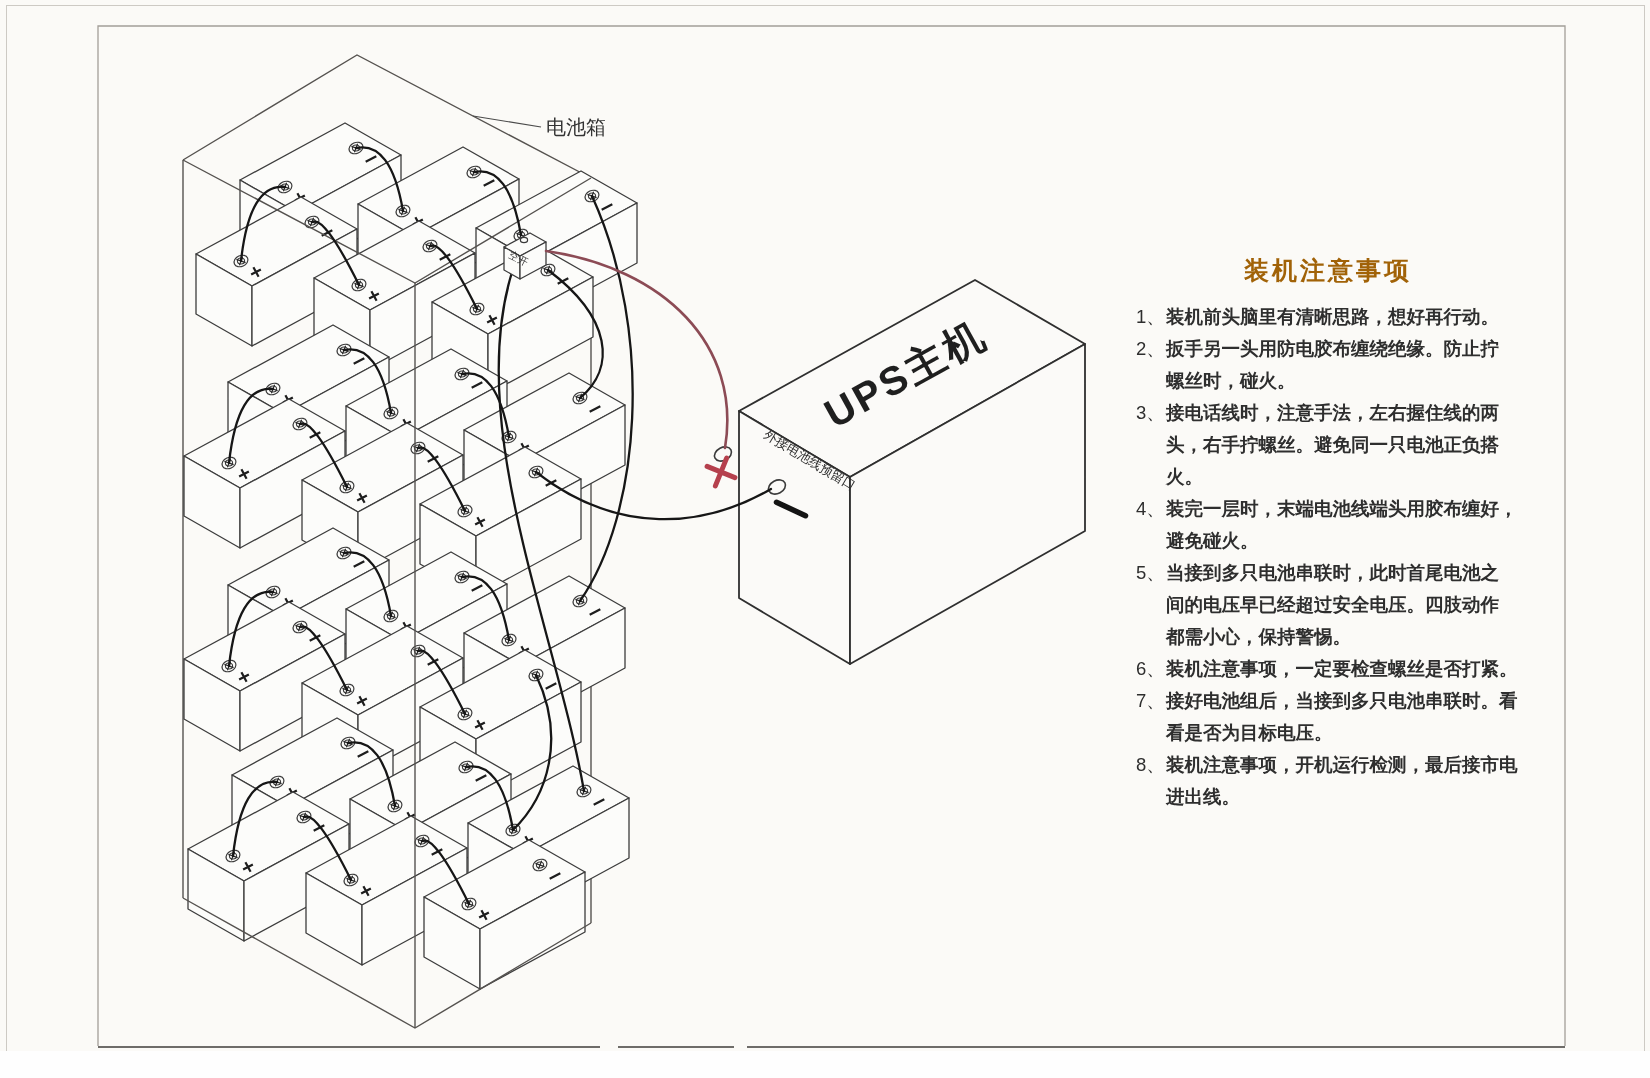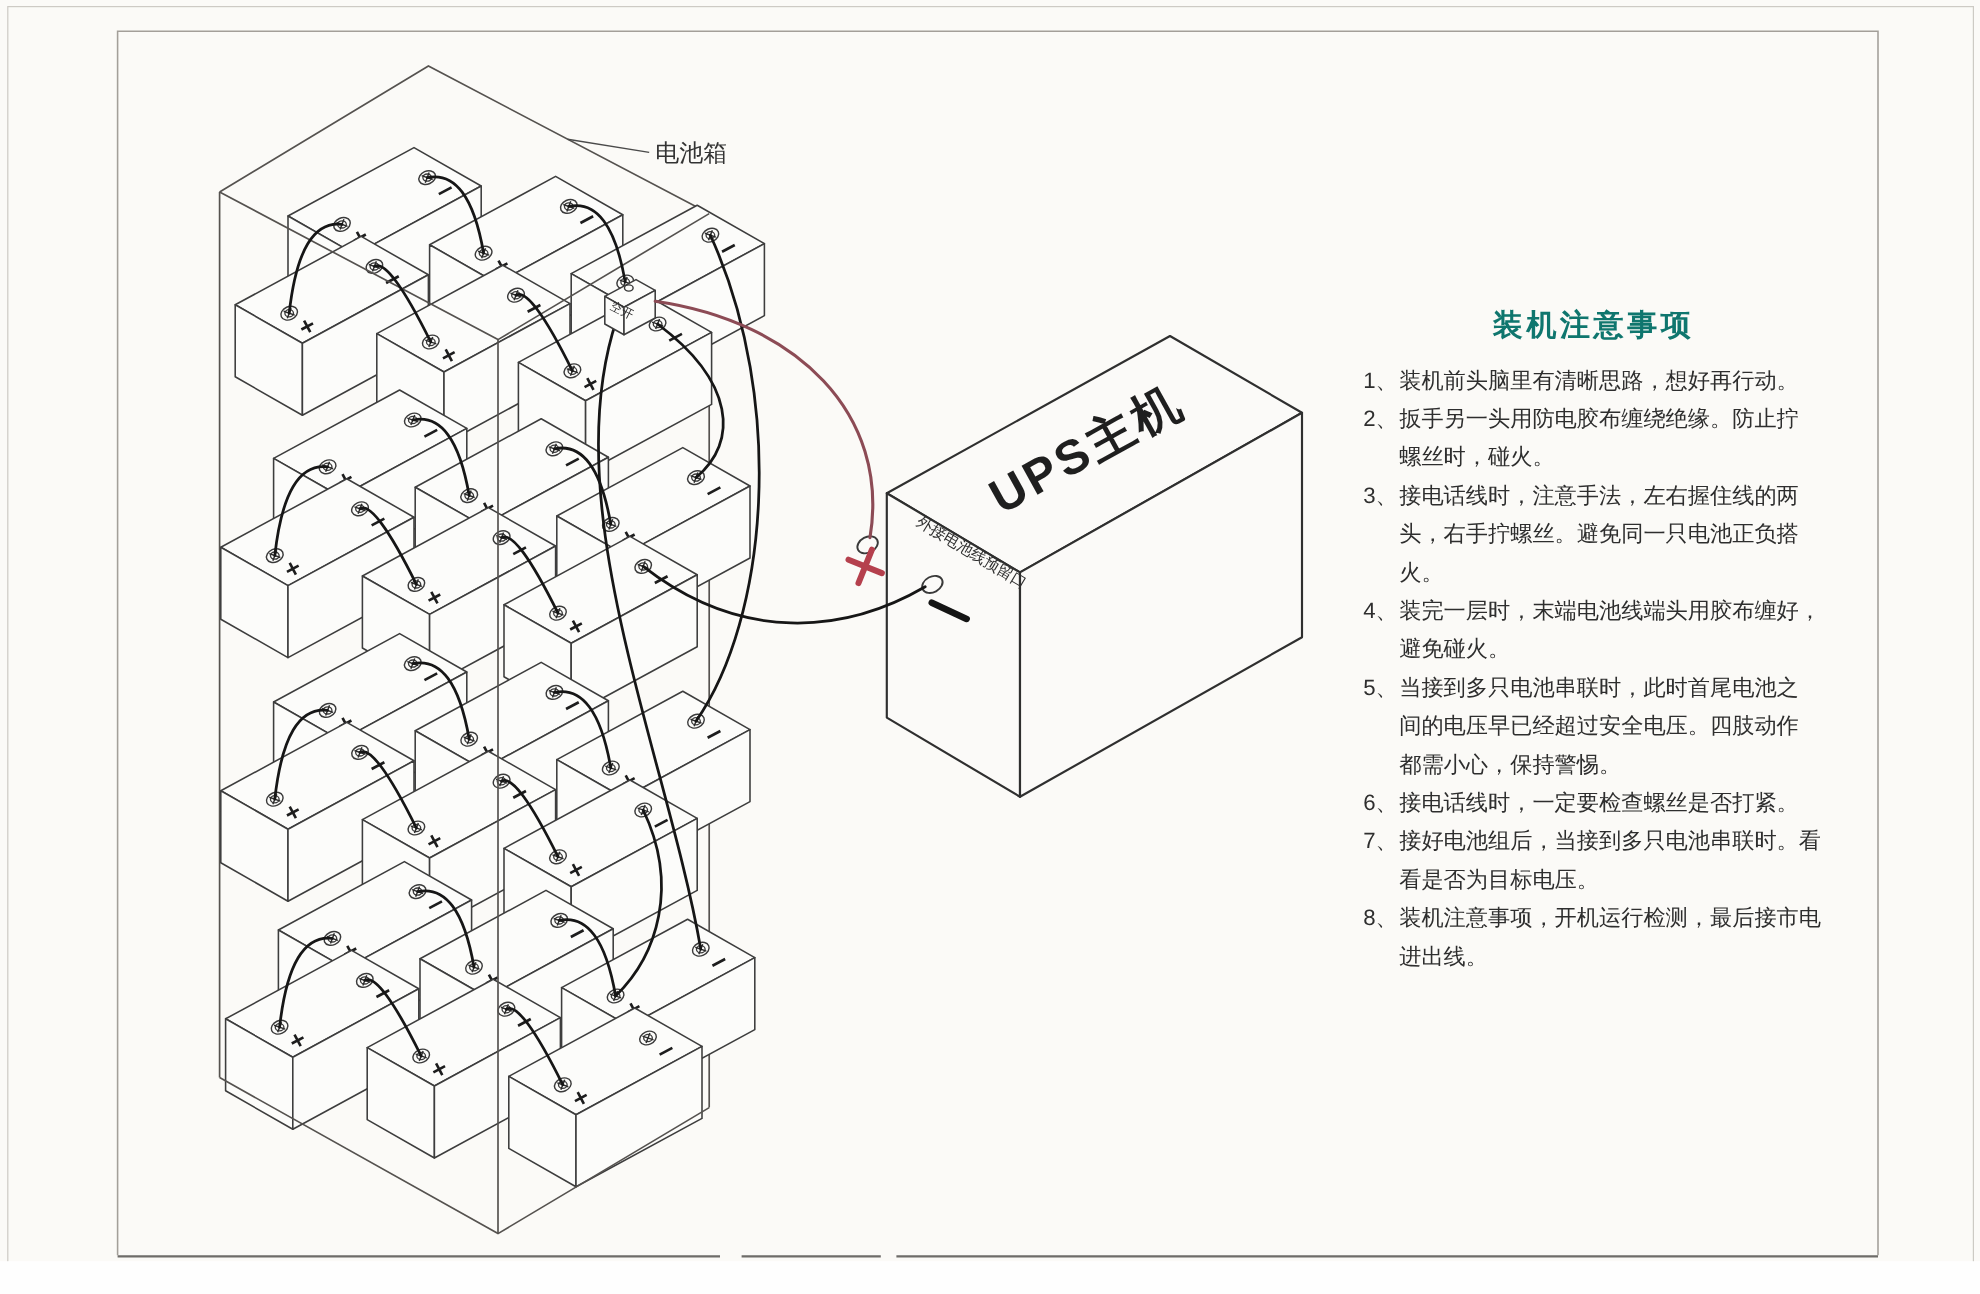--- a/index.html
+++ b/index.html
@@ -41,25 +41,25 @@
   .hole{fill:#fbfaf8;stroke:#3a3a3a;stroke-width:1.6;}
   .plus-red{stroke:#b5404d;stroke-width:5;fill:none;stroke-linecap:round;}
   .minus-blk{stroke:#141414;stroke-width:5.5;fill:none;stroke-linecap:round;}
 
   .notes{
     position:absolute;left:1136px;top:254px;width:384px;
     color:#2e2e2e;
   }
   .notes-title{
     font-size:25px;font-weight:bold;letter-spacing:3px;
-    text-align:center;margin-bottom:14px;color:#0f766e;
+    text-align:center;margin-bottom:14px;color:#a16207;
   }
   .note-item{display:flex;font-size:18.5px;line-height:32px;}
   .note-num{flex:0 0 30px;width:30px;}
-  .note-text{width:352px;white-space:pre-line;}
+  .note-text{width:352px;white-space:pre-line;font-weight:bold;}
 </style>
 </head>
 <body>
 
 <div class="photo"></div>
 <div class="photo-edge"></div>
 <div class="photo-bottom"></div>
 
 <svg class="diagram" width="1650" height="1078" viewBox="0 0 1650 1078">
 
@@ -575,21 +575,21 @@
 避免碰火。</span>
   </div>
   <div class="note-item">
     <span class="note-num">5、</span>
     <span class="note-text">当接到多只电池串联时，此时首尾电池之
 间的电压早已经超过安全电压。四肢动作
 都需小心，保持警惕。</span>
   </div>
   <div class="note-item">
     <span class="note-num">6、</span>
-    <span class="note-text">接电话线时，一定要检查螺丝是否打紧。</span>
+    <span class="note-text">装机注意事项，一定要检查螺丝是否打紧。</span>
   </div>
   <div class="note-item">
     <span class="note-num">7、</span>
     <span class="note-text">接好电池组后，当接到多只电池串联时。看
 看是否为目标电压。</span>
   </div>
   <div class="note-item">
     <span class="note-num">8、</span>
     <span class="note-text">装机注意事项，开机运行检测，最后接市电
 进出线。</span>

